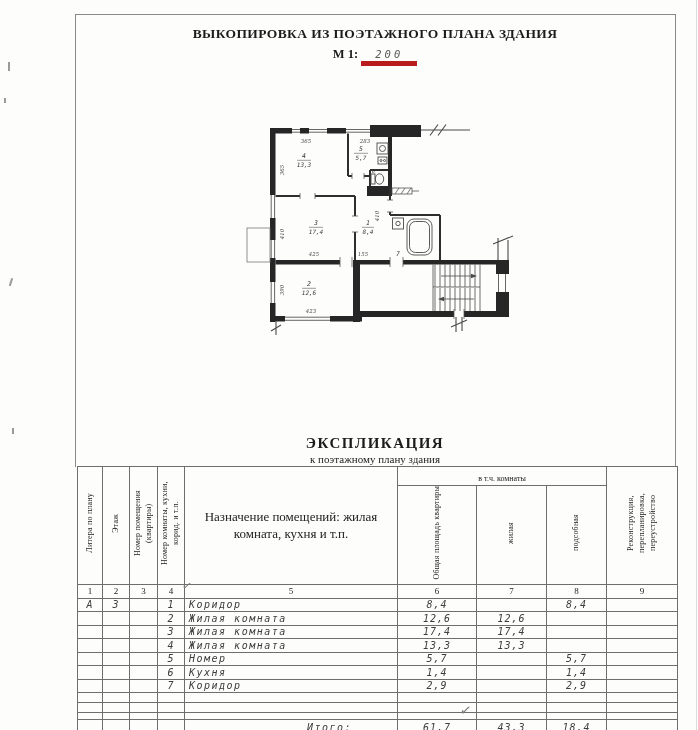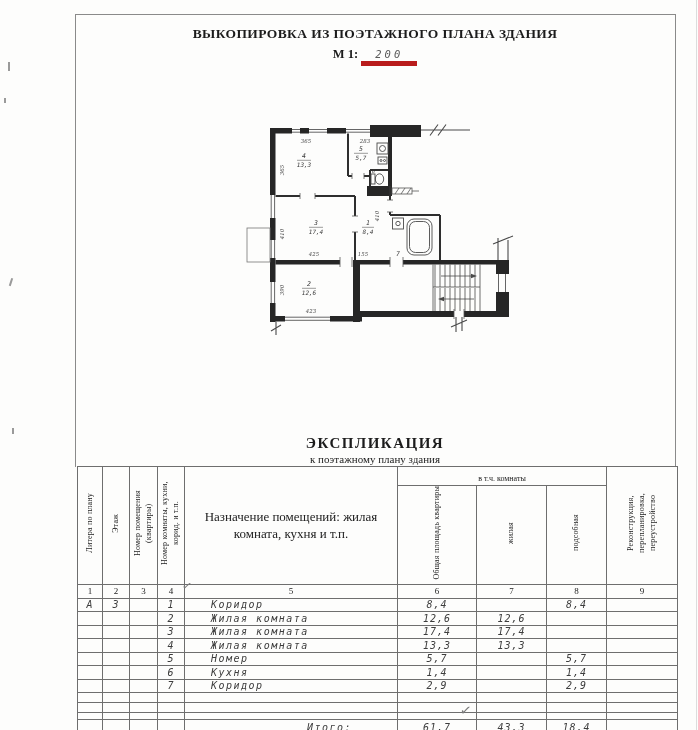--- a/index.html
+++ b/index.html
@@ -22,21 +22,21 @@
         border-collapse:collapse;table-layout:fixed;background:transparent;}
   .expl-table th,.expl-table td{border:1px solid #6e6e6e;padding:0;margin:0;overflow:hidden;
         font-weight:normal;vertical-align:middle;text-align:center;}
   .vtext{writing-mode:vertical-rl;transform:rotate(180deg);display:inline-block;
         max-height:100px;font-size:8px;line-height:1.35;letter-spacing:0.2px;color:#222;}
   .hsmall{font-size:8px;color:#222;}
   .h5{font-size:13px;line-height:1.35;width:86%;margin:0 auto;color:#222;}
   .numrow td{font-size:9px;color:#222;}
   .it{font-family:"DejaVu Sans Mono", monospace;font-style:italic;font-size:10px;
       color:#3d3d3d;letter-spacing:1px;}
-  td.name{text-align:left;padding-left:26px;letter-spacing:1.5px;margin-left:15px;}
+  td.name{text-align:left;padding-left:4px;letter-spacing:1.5px;margin-left:15px;}
   td.itogo-label{text-align:left;padding-left:122px;letter-spacing:1.5px;}
   .mark{position:absolute;color:#7a7a7a;font-family:"DejaVu Sans", sans-serif;}
   .edge-artifact{position:absolute;background:#9a9a9a;}
   .scan-edge{position:absolute;left:696px;top:0;width:1px;height:730px;background:#dcdcdc;}
 </style>
 </head>
 <body>
 
 <div class="page">
 

